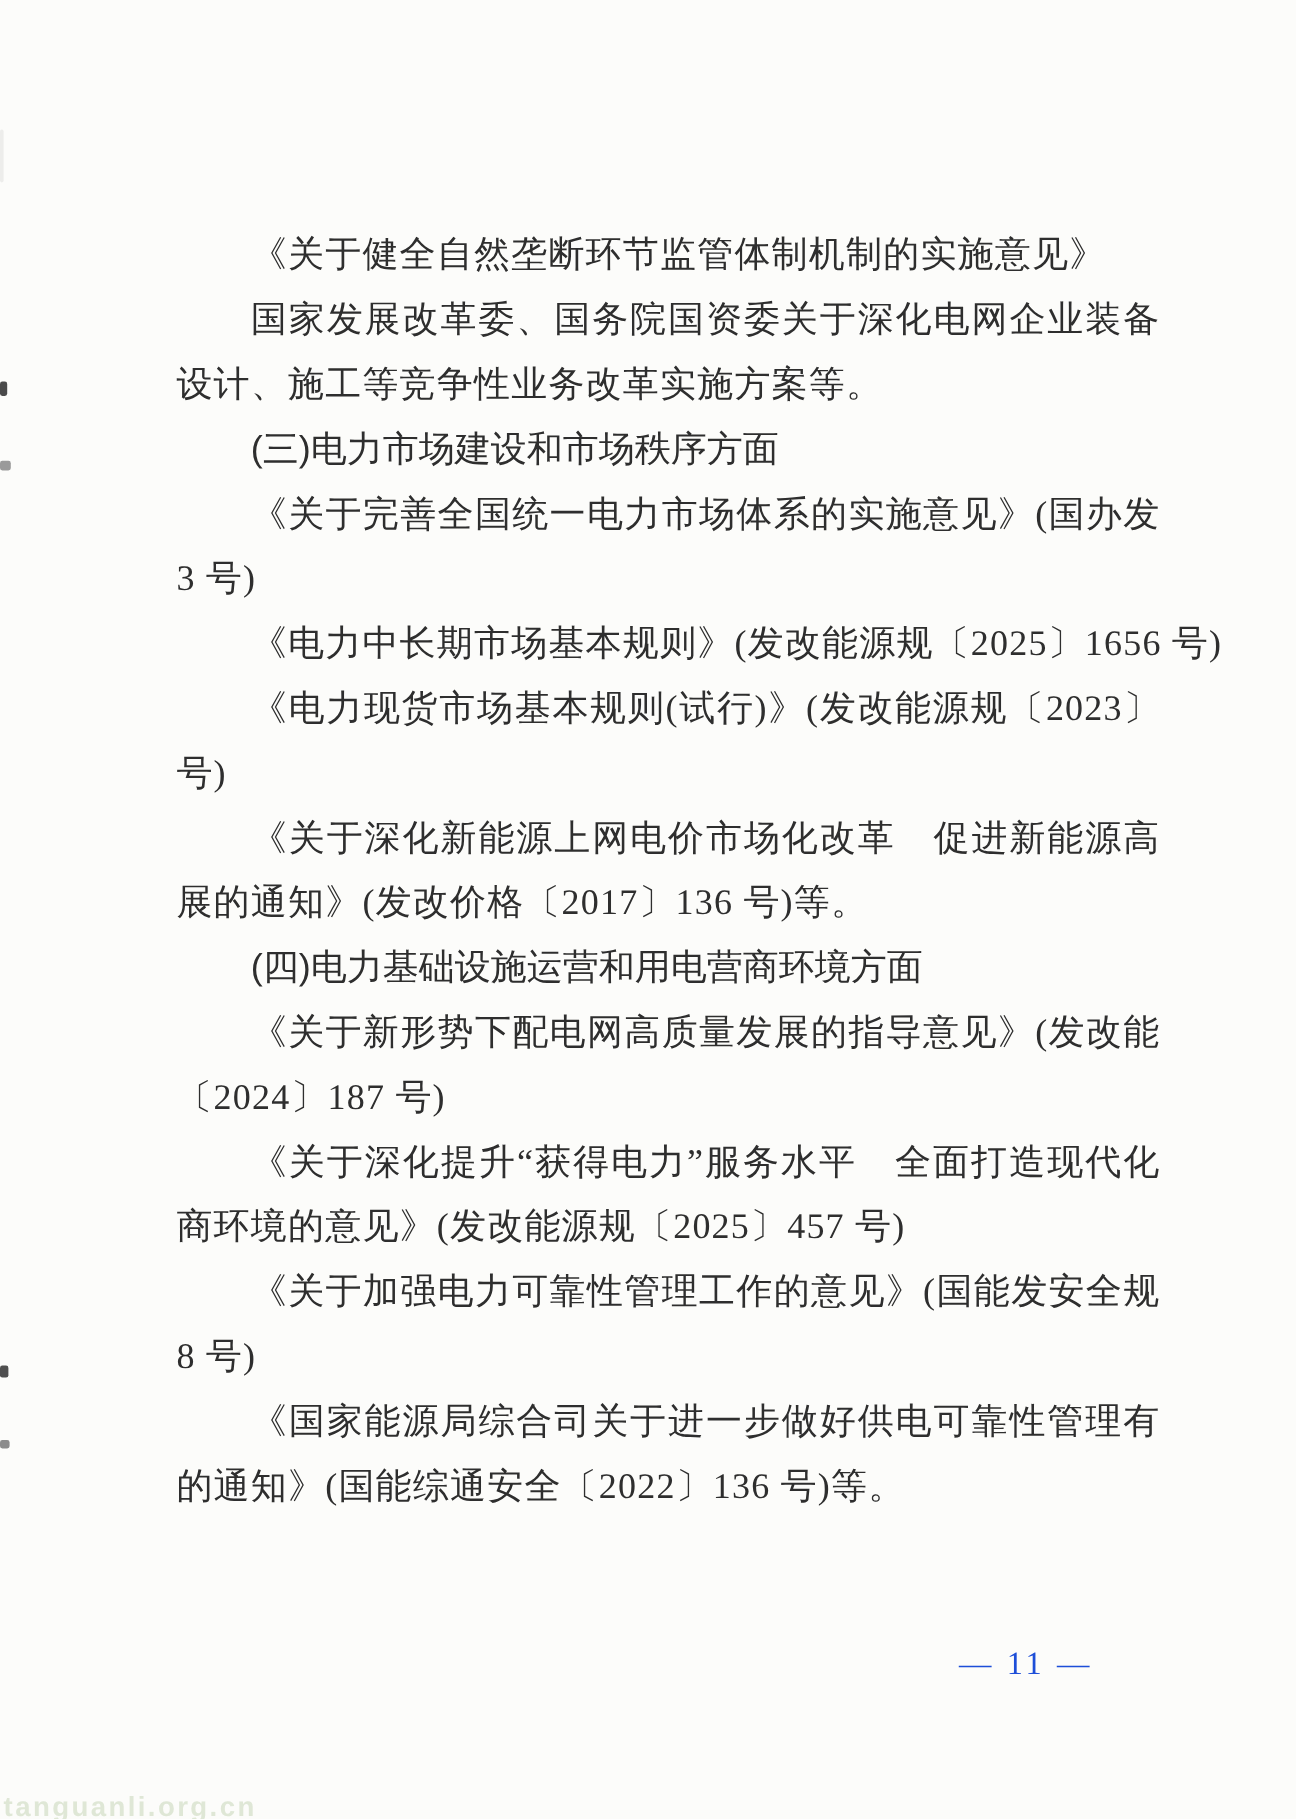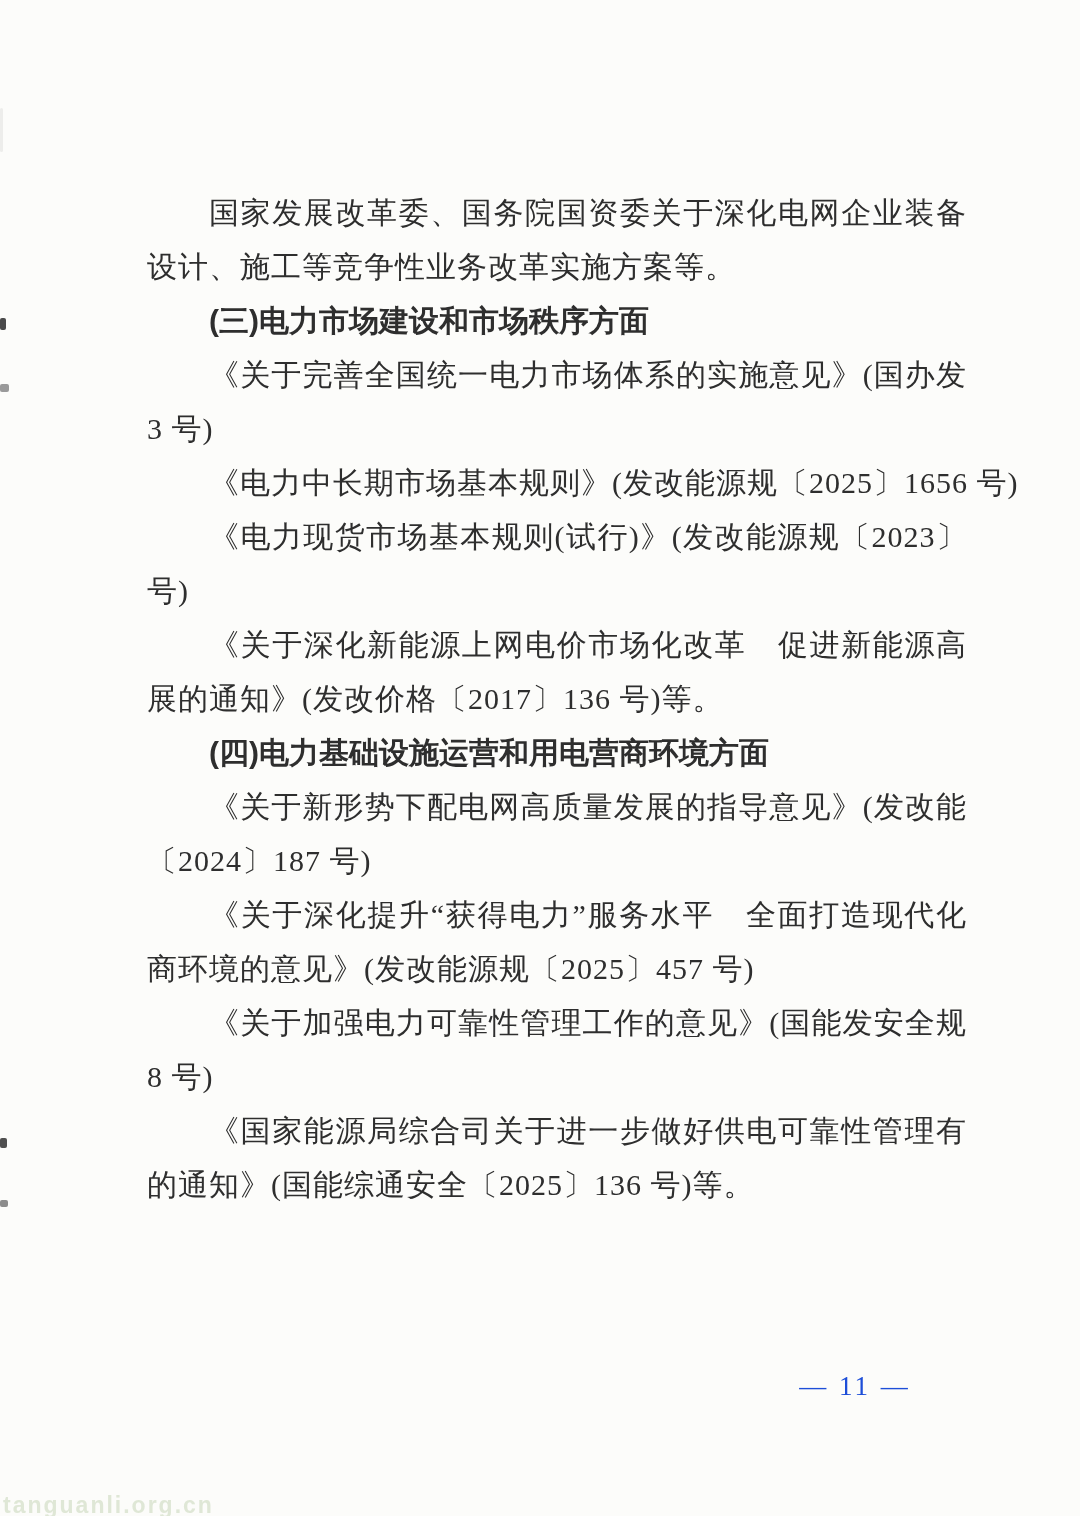--- a/index.html
+++ b/index.html
@@ -33,21 +33,21 @@
     text-indent: 62px;
   }
   .line.fill {
     white-space: normal;
     text-align: justify;
     text-align-last: justify;
     overflow: hidden;
   }
   .line.heading {
     font-family: "Liberation Sans", "DejaVu Sans", sans-serif;
-    font-weight: 700;
+    font-weight: 400;
     letter-spacing: 0;
   }
   .page-number {
     position: absolute;
     left: 790px;
     top: 1368px;
     width: 130px;
     height: 36px;
     line-height: 36px;
     text-align: center;
@@ -82,38 +82,39 @@
 
 <div class="page">
 
   <span class="artifact a-edge-line"></span>
   <span class="artifact a1"></span>
   <span class="artifact a2"></span>
   <span class="artifact a3"></span>
   <span class="artifact a4"></span>
 
   <div class="content" id="doc-lines">
+      <div class="line indent">《关于健全自然垄断环节监管体制机制的实施意见》</div>
       <div class="line indent fill">国家发展改革委、国务院国资委关于深化电网企业装备制造、</div>
       <div class="line">设计、施工等竞争性业务改革实施方案等。</div>
       <div class="line indent heading">(三)电力市场建设和市场秩序方面</div>
       <div class="line indent fill">《关于完善全国统一电力市场体系的实施意见》(国办发〔2026〕</div>
       <div class="line">3 号)</div>
       <div class="line indent">《电力中长期市场基本规则》(发改能源规〔2025〕1656 号)</div>
       <div class="line indent fill">《电力现货市场基本规则(试行)》(发改能源规〔2023〕1217</div>
       <div class="line">号)</div>
       <div class="line indent fill">《关于深化新能源上网电价市场化改革　促进新能源高质量发</div>
       <div class="line">展的通知》(发改价格〔2017〕136 号)等。</div>
       <div class="line indent heading">(四)电力基础设施运营和用电营商环境方面</div>
       <div class="line indent fill">《关于新形势下配电网高质量发展的指导意见》(发改能源</div>
       <div class="line">〔2024〕187 号)</div>
       <div class="line indent fill">《关于深化提升“获得电力”服务水平　全面打造现代化用电营</div>
       <div class="line">商环境的意见》(发改能源规〔2025〕457 号)</div>
       <div class="line indent fill">《关于加强电力可靠性管理工作的意见》(国能发安全规〔2023〕</div>
       <div class="line">8 号)</div>
       <div class="line indent fill">《国家能源局综合司关于进一步做好供电可靠性管理有关工作</div>
-      <div class="line">的通知》(国能综通安全〔2025〕136 号)等。</div>
+      <div class="line">的通知》(国能综通安全〔2022〕136 号)等。</div>
     </div>
 
   <div class="page-number">— 11 —</div>
 
   <div class="watermark">tanguanli.org.cn</div>
 
 </div>
 
 </body></html>

